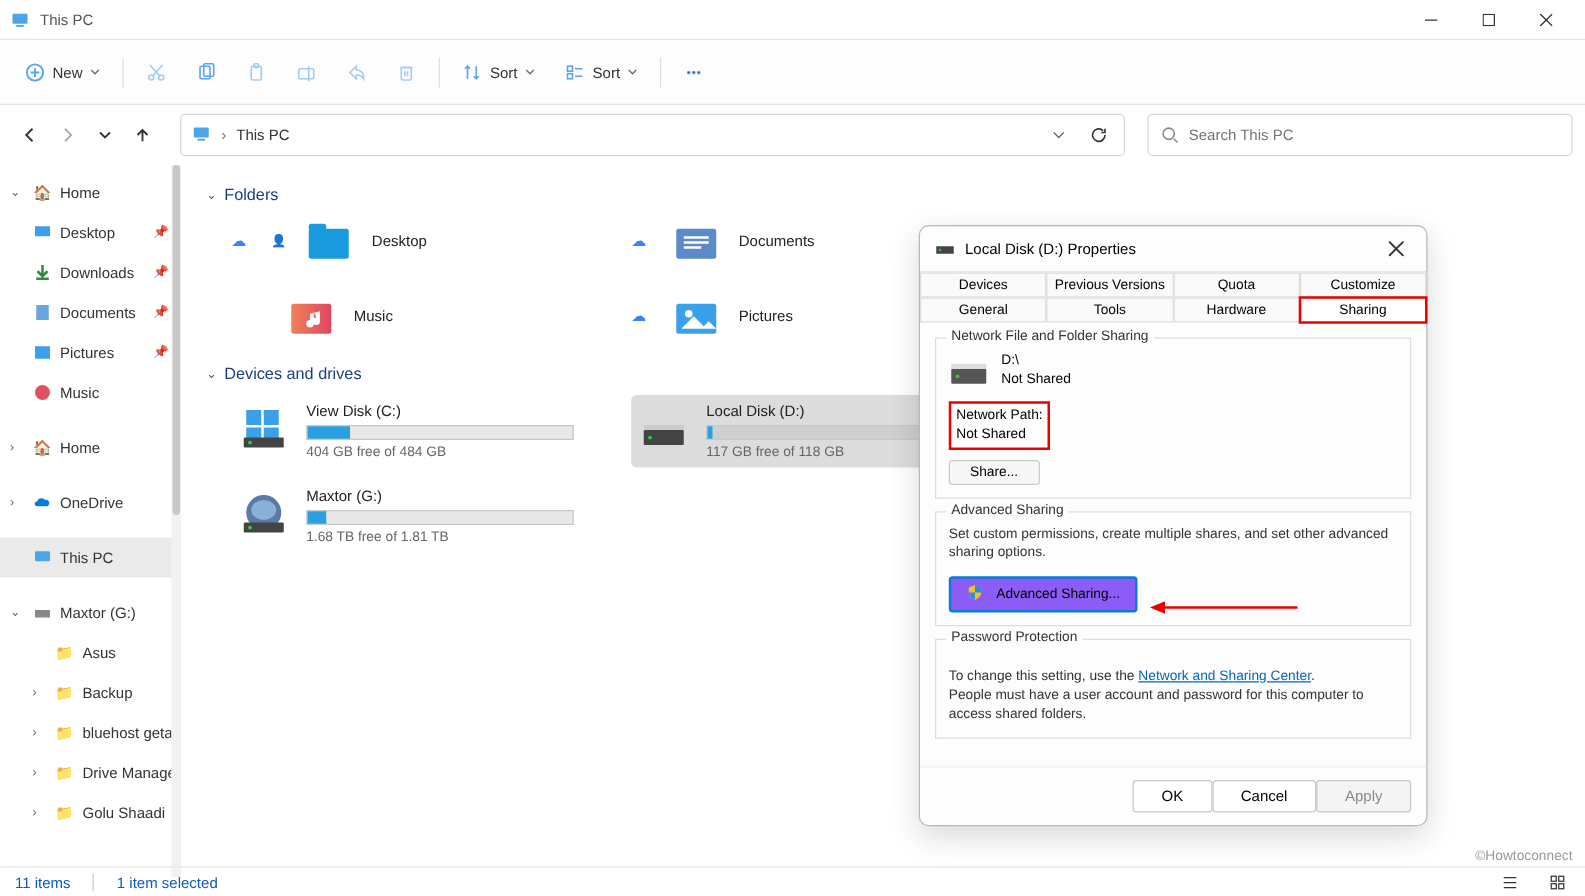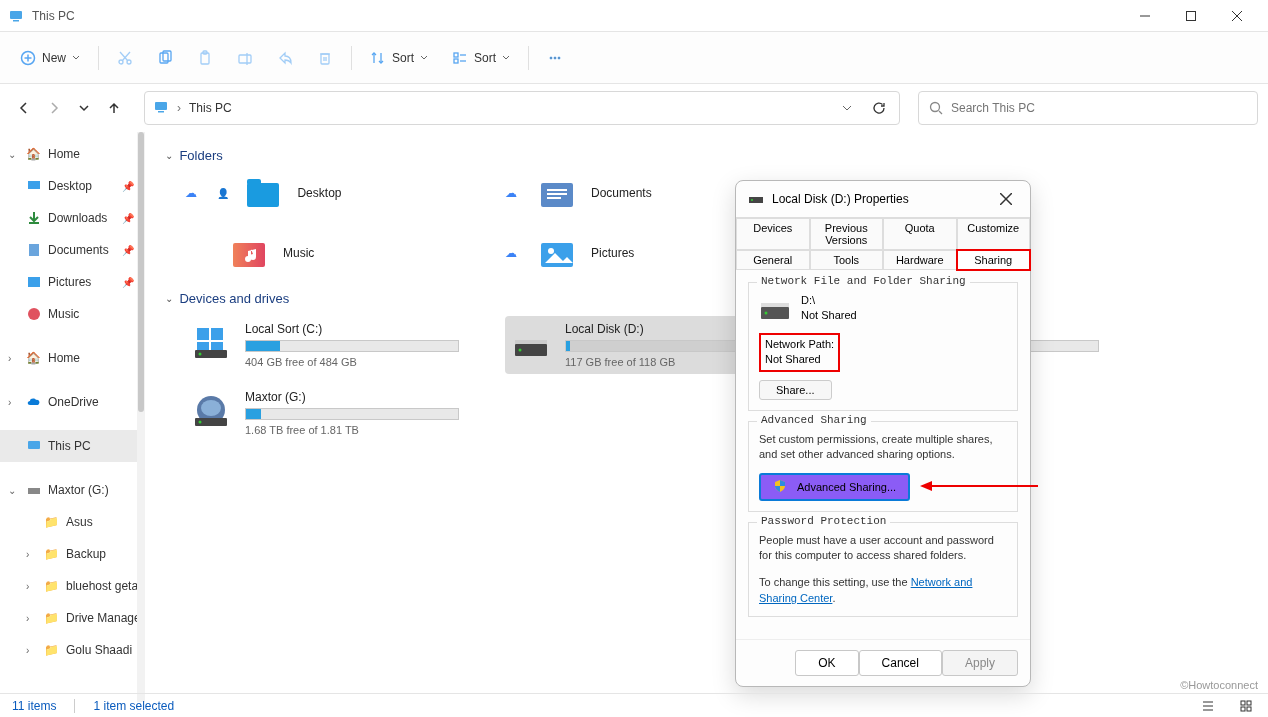--- a/index.html
+++ b/index.html
@@ -62,31 +62,31 @@
 .drive-item.selected { background: #dcdcdc; }
 .drive-item .dicon { width: 40px; height: 40px; display: flex; align-items: center; justify-content: center; }
 .drive-item .dinfo { flex: 1; }
 .drive-item .dlabel { font-size: 12px; color: #222; margin-bottom: 4px; }
 .drive-item .dbar { height: 12px; background: #e8e8e8; border: 1px solid #c8c8c8; margin-bottom: 4px; position: relative; }
 .drive-item .dbar .fill { position: absolute; left: 0; top: 0; bottom: 0; background: #29a0e0; }
 .drive-item.selected .dbar { background: #cfcfcf; }
 .drive-item .dfree { font-size: 11px; color: #666; }
 
 
-.dialog { position: absolute; left: 735px; top: 180px; width: 296px; background: #fdfdfd; border: 1px solid #b8b8b8; border-radius: 8px; box-shadow: 0 8px 24px rgba(0,0,0,.15); }
+.dialog { position: absolute; left: 735px; top: 180px; width: 407px; background: #fdfdfd; border: 1px solid #b8b8b8; border-radius: 8px; box-shadow: 0 8px 24px rgba(0,0,0,.15); }
 .dialog-title { height: 36px; display: flex; align-items: center; padding: 0 12px; gap: 8px; }
 .dialog-title .close { margin-left: auto; width: 24px; height: 24px; display: flex; align-items: center; justify-content: center; }
 .dialog-tabs { border-top: 1px solid #ddd; }
 .tabrow { display: flex; }
 .tab { flex: 1; text-align: center; font-size: 11px; padding: 3px 4px; border: 1px solid #ddd; background: #fafafa; position: relative; }
 .tab.active { background: #fff; border-bottom: 1px solid #fff; }
 .tab.highlight-red { outline: 2px solid #e00; outline-offset: -1px; }
 .dialog-body { padding: 12px; }
 .group { border: 1px solid #ddd; padding: 10px; margin-bottom: 10px; position: relative; }
-.group .legend { position: absolute; top: -8px; left: 8px; background: #fdfdfd; padding: 0 4px; font-size: 11px; color: #333; font-family: Liberation Mono, monospace; }
+.group .legend { position: absolute; top: -8px; left: 8px; background: #fdfdfd; padding: 0 4px; font-size: 11px; color: #333; }
 .share-row { display: flex; align-items: flex-start; gap: 10px; }
 .share-row .hicon { width: 32px; height: 32px; }
 .share-row .stxt { font-size: 11px; line-height: 1.4; }
 .netpath { border: 2px solid #e00; padding: 2px 4px; margin-top: 8px; display: inline-block; font-size: 11px; line-height: 1.4; }
 .sharebtn { margin-top: 8px; padding: 3px 16px; font-size: 11px; border: 1px solid #ccc; background: #f7f7f7; border-radius: 3px; }
 .adv-txt { font-size: 11px; color: #333; line-height: 1.4; }
 .advbtn { margin-top: 10px; padding: 4px 12px; font-size: 11px; border: 2px solid #0a7bd8; background: #8b5cf6; border-radius: 3px; display: inline-flex; align-items: center; gap: 10px; }
 .red-arrow { position: absolute; left: 920px; top: 476px; pointer-events: none; }
 .link { color: #0067c0; text-decoration: underline; }
 .dialog-buttons { display: flex; padding: 10px 12px; justify-content: flex-end; border-top: 1px solid #eee; }
@@ -460,21 +460,21 @@
             <svg width="40" height="40">
               <rect x="6" y="6" width="12" height="12" fill="#3ba0ea"></rect>
               <rect x="20" y="6" width="12" height="12" fill="#3ba0ea"></rect>
               <rect x="6" y="20" width="12" height="12" fill="#3ba0ea"></rect>
               <rect x="20" y="20" width="12" height="12" fill="#3ba0ea"></rect>
               <rect x="4" y="28" width="32" height="8" fill="#444" rx="1"></rect>
               <circle cx="9" cy="32" r="1.5" fill="#3c3"></circle>
             </svg>
           </span>
           <div class="dinfo">
-            <div class="dlabel">Local Sort (C:)</div>
+            <div class="dlabel">View Disk (C:)</div>
             <div class="dbar">
               <div class="fill" style="width:16%"></div>
             </div>
             <div class="dfree">404 GB free of 484 GB</div>
           </div>
         </div>
         <div class="drive-item selected">
           <span class="dicon">
             <svg width="40" height="40">
               <rect x="4" y="22" width="32" height="12" fill="#444" rx="1"></rect>
@@ -582,24 +582,24 @@
         <span><svg width="14" height="14">
               <path d="M7 1 L12 3 L12 7 C12 10 9 12 7 13 C5 12 2 10 2 7 L2 3 Z" fill="#f4c020"></path>
               <path d="M7 1 L12 3 L12 7 L7 7 Z" fill="#2e8be0"></path>
               <path d="M7 7 L7 13 C5 12 2 10 2 7 Z" fill="#2e8be0"></path>
             </svg></span>
         <span>Advanced Sharing...</span>
       </button>
     </div>
     <div class="group">
       <span class="legend">Password Protection</span>
-      <div class="adv-txt">People must have a user account and password for this computer to access shared folders.</div>
       <div class="adv-txt" style="margin-top:12px">
         <span>To change this setting, use the </span><a href="#" class="link">Network and Sharing Center</a>.
       </div>
+      <div class="adv-txt">People must have a user account and password for this computer to access shared folders.</div>
     </div>
   </div>
   <div class="dialog-buttons">
     <button class="dlgbtn">OK</button>
     <button class="dlgbtn">Cancel</button>
     <button class="dlgbtn disabled">Apply</button>
   </div>
 </div>
 
 <svg class="red-arrow" width="120" height="20">

